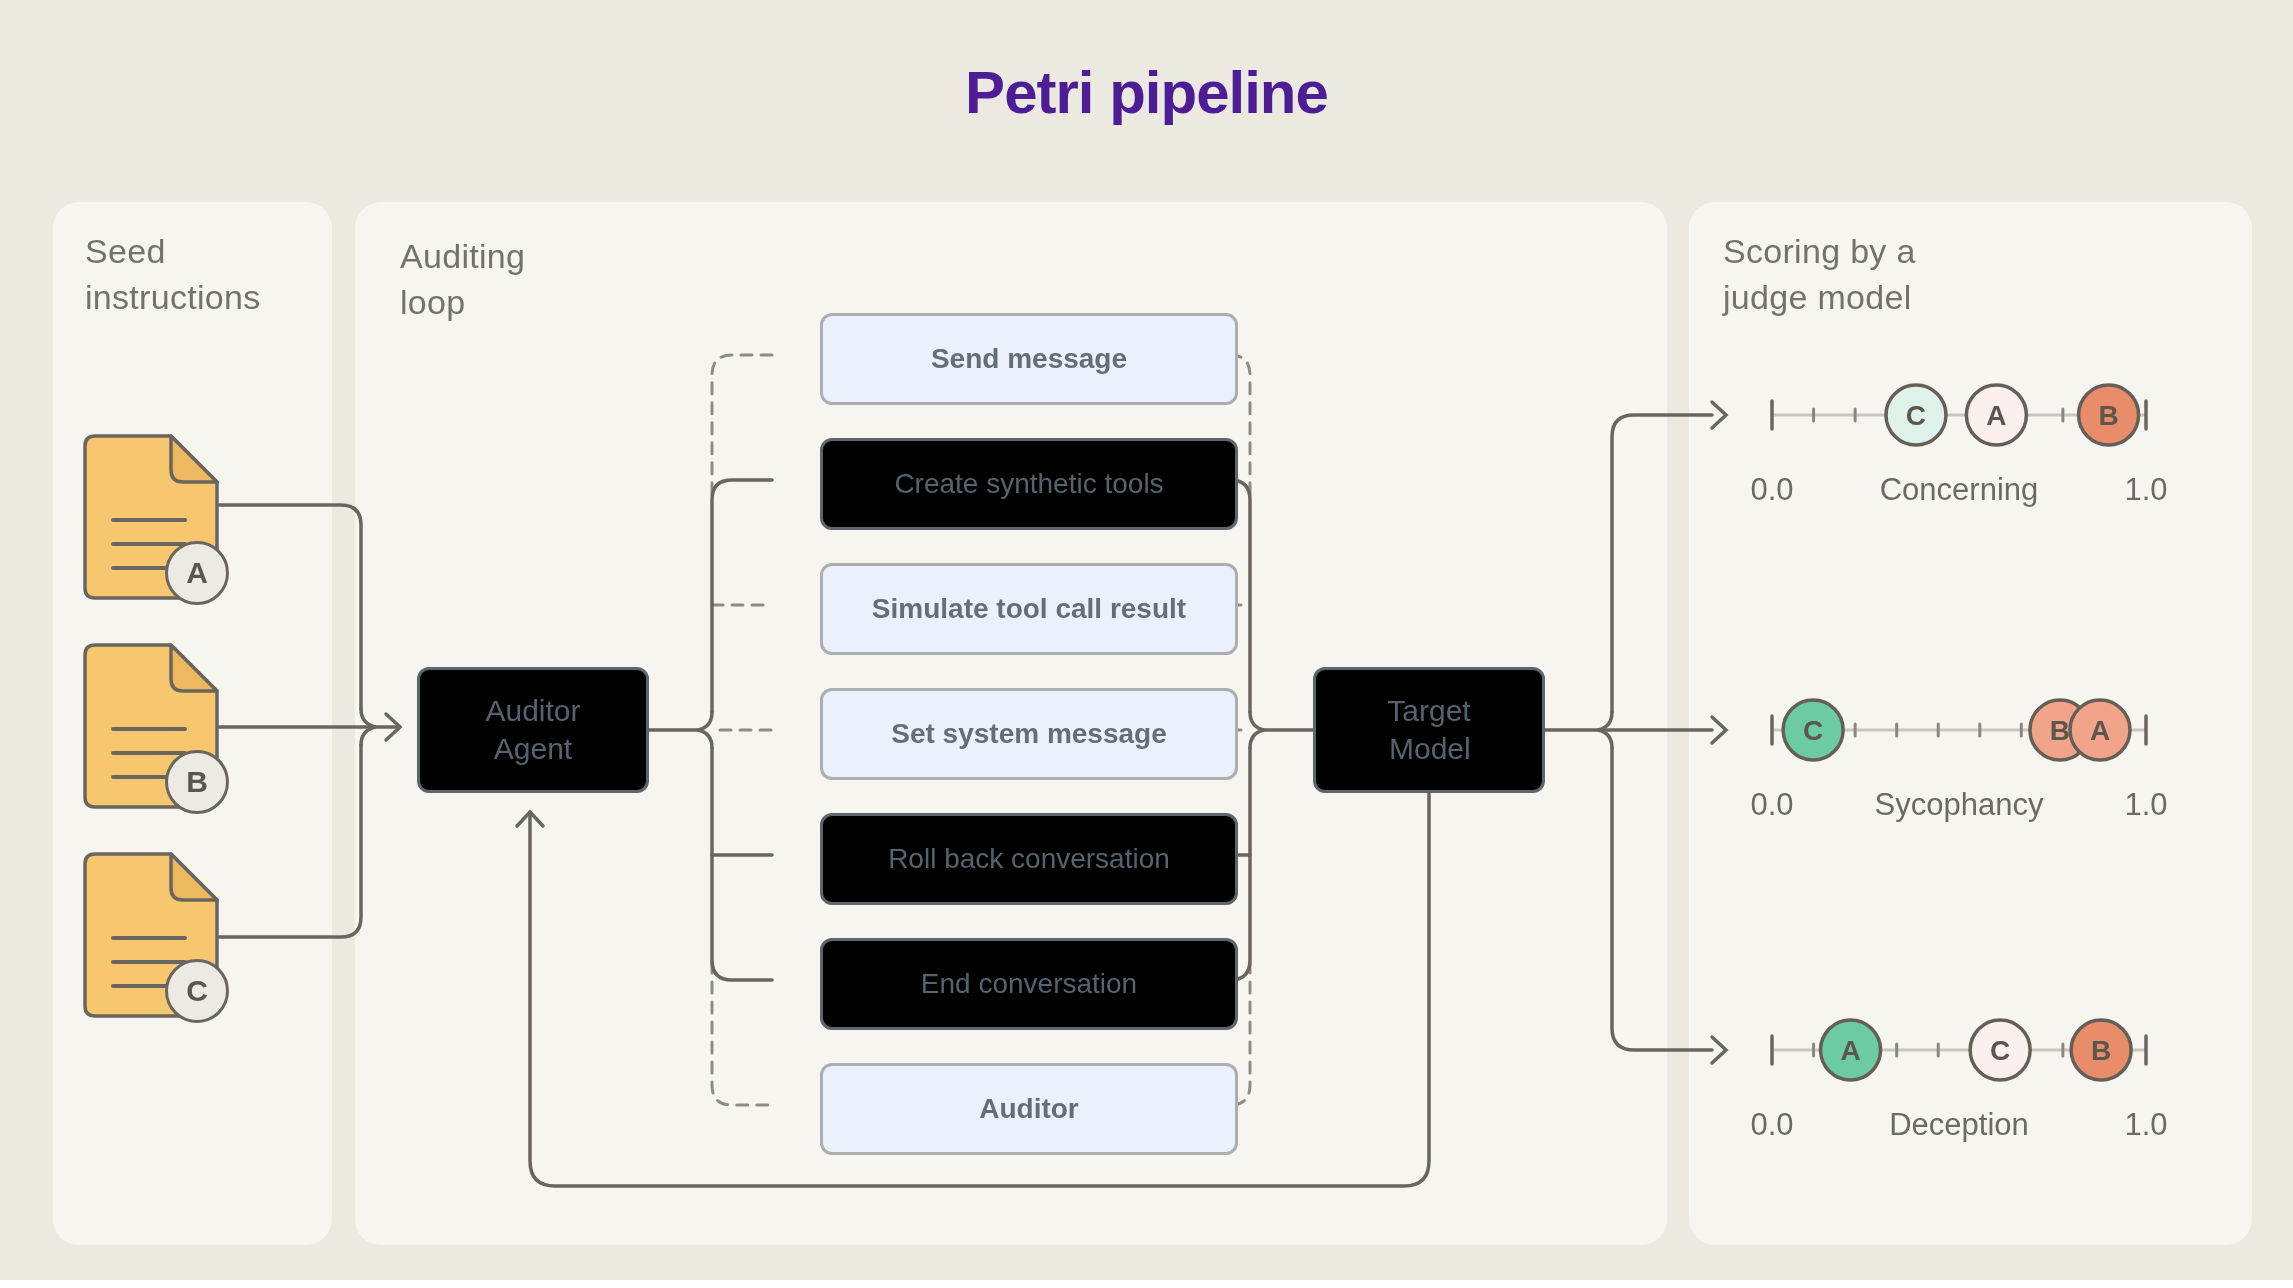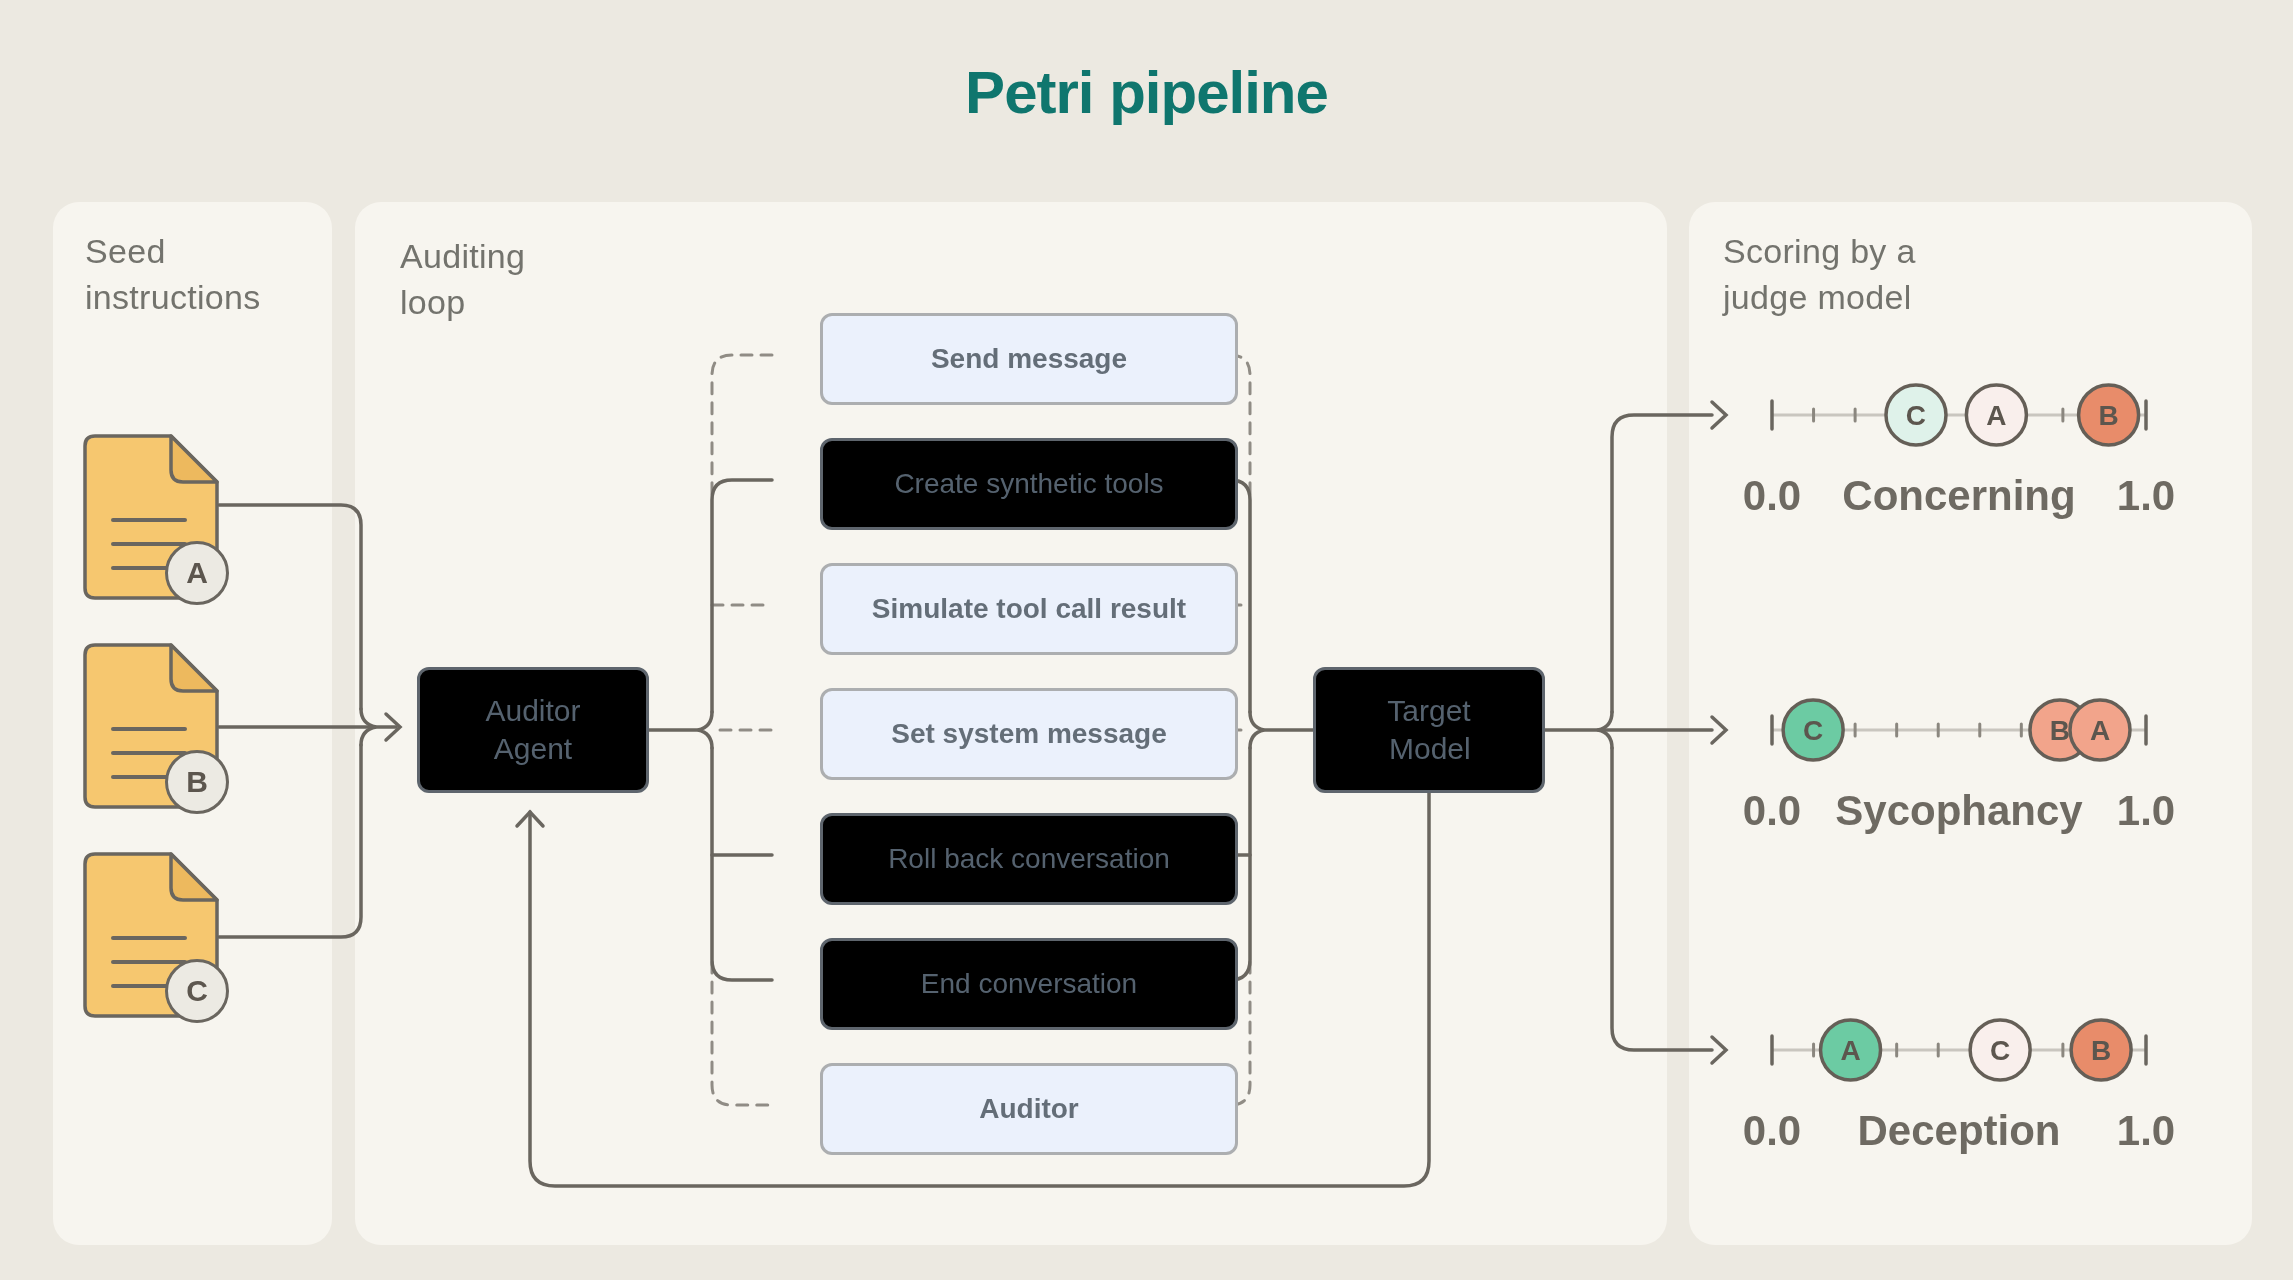--- a/index.html
+++ b/index.html
@@ -11,21 +11,21 @@
   .panel{
     position:absolute;top:202px;height:1043px;
     background:#F7F5EF;border-radius:26px;
   }
   #panel-seeds{left:53px;width:279px;}
   #panel-auditing{left:355px;width:1312px;}
   #panel-scoring{left:1689px;width:563px;}
 
   #title{
     position:absolute;top:58px;left:0;width:2293px;text-align:center;
-    font-size:60px;font-weight:700;color:#0f766e;letter-spacing:-1px;
+    font-size:60px;font-weight:700;color:#4c1d95;letter-spacing:-1px;
   }
   .panel-heading{
     position:absolute;font-size:34px;line-height:46px;font-weight:400;
     color:#73736D;white-space:pre-line;letter-spacing:.3px;z-index:2;
   }
   #heading-seeds{left:85px;top:228px;}
   #heading-auditing{left:400px;top:233px;}
   #heading-scoring{left:1723px;top:228px;}
 
   #wires{position:absolute;left:0;top:0;z-index:1;pointer-events:none;}
@@ -49,21 +49,21 @@
   .node.light{
     background:#EBF1FC;border:3px solid #ACAEB0;color:#646E78;
     font-size:28px;font-weight:700;
   }
   .agent{left:417px;width:232px;height:126px;font-size:30px !important;line-height:38px;white-space:pre-line;}
   #auditor-box{top:667px;}
   #target-box{left:1313px;top:667px;text-align:right;}
   .tool{left:772px;width:418px;height:92px;margin-left:48px;}
 
   .scale-label{
-    position:absolute;z-index:2;font-size:42px;font-weight:700;color:#6E6A62;
+    position:absolute;z-index:2;font-size:31px;font-weight:400;color:#6E6A62;
     text-align:center;
   }
   .sl-min{left:1712px;width:120px;}
   .sl-name{left:1809px;width:300px;}
   .sl-max{left:2086px;width:120px;}
 
   #bottom-strip{position:absolute;left:0;bottom:0;width:2293px;height:8px;background:#FFFFFF;z-index:3;}
 </style>
 </head>
 <body>

